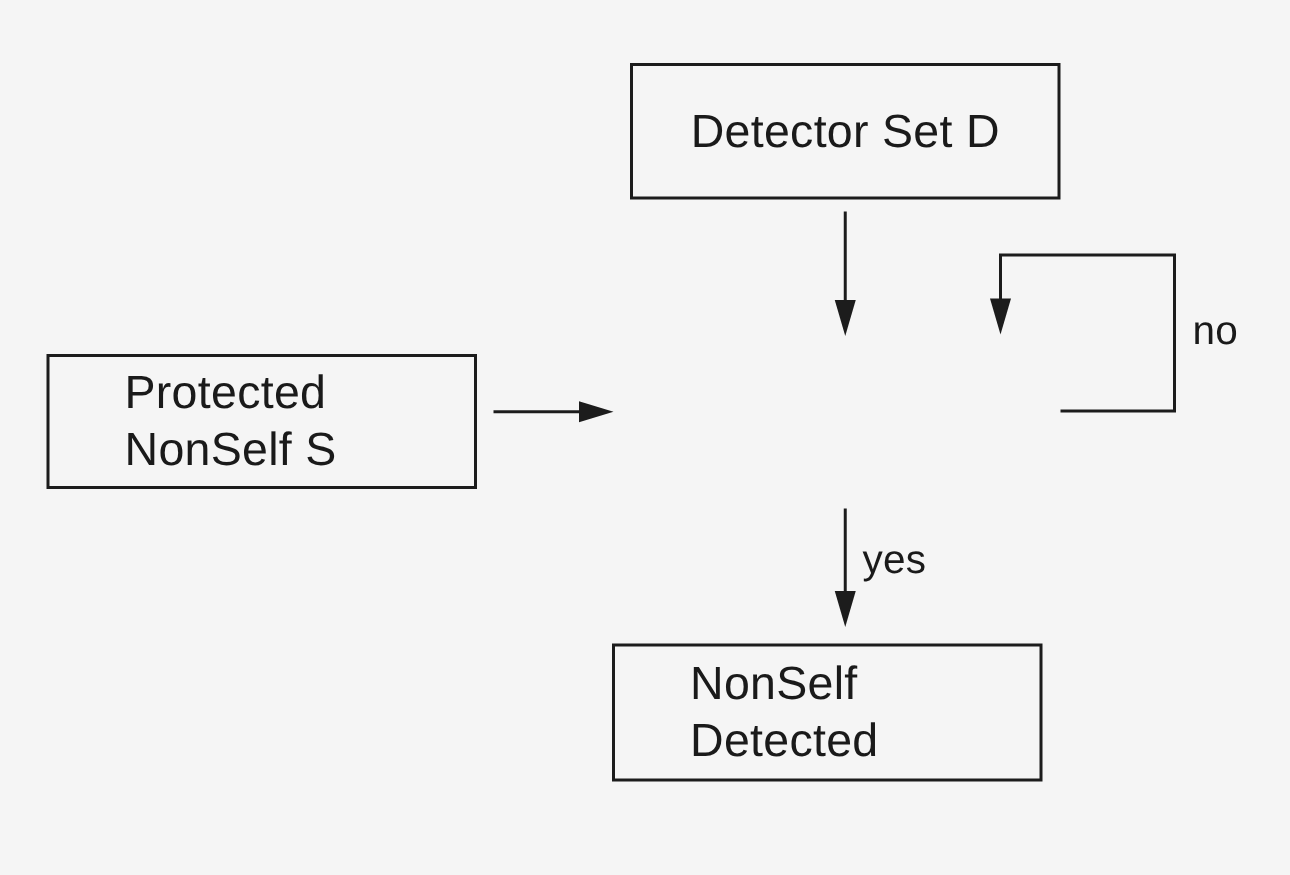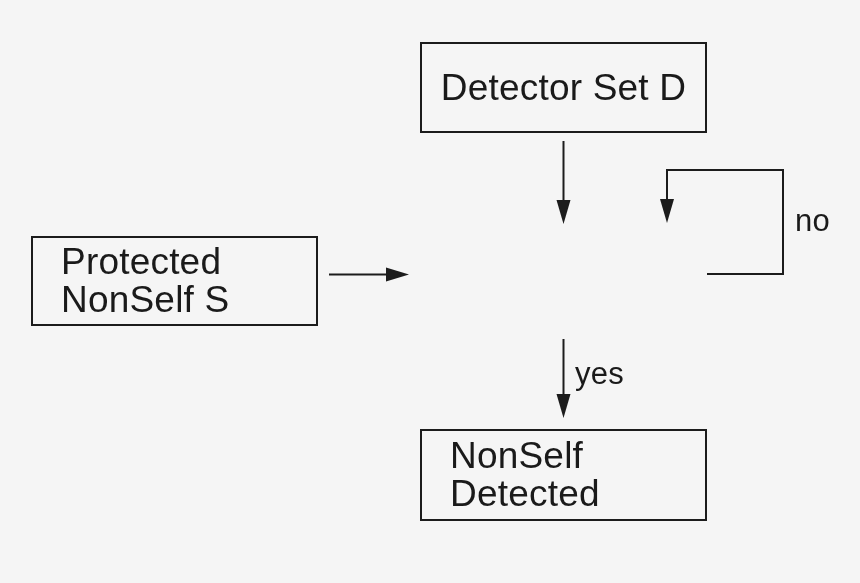--- a/index.html
+++ b/index.html
@@ -30,34 +30,34 @@
   .arrows polygon {
     fill: var(--line, #1c1c1c);
     stroke: none;
   }
   .box {
     position: absolute;
     box-sizing: border-box;
     border: 2px solid var(--line, #1c1c1c);
     display: flex;
     align-items: center;
-    font-size: 37px;
+    font-size: 31px;
     line-height: 38px;
     letter-spacing: 0.2px;
   }
   .box.single {
     justify-content: center;
   }
   .box.multi {
     justify-content: flex-start;
-    padding-left: 28px;
+    padding-left: 50px;
   }
   .edge-label {
     position: absolute;
-    font-size: 31px;
+    font-size: 27px;
     line-height: 37px;
     letter-spacing: 0.2px;
     white-space: nowrap;
   }
 </style>
 </head>
 <body>
 
 <div class="canvas">
 
@@ -85,21 +85,21 @@
   </div>
 
   <div class="box multi" style="left:31px; top:236px; width:287px; height:90px;">
     <div>
       <div>Protected</div>
       <div>NonSelf S</div>
     </div>
   </div>
 
 
-  <div class="box multi" style="left:420px; top:429px; width:287px; height:92px;">
+  <div class="box multi" style="left:408px; top:429px; width:287px; height:92px;">
     <div>
       <div>NonSelf</div>
       <div>Detected</div>
     </div>
   </div>
 
   <div class="edge-label" style="left:795px; top:202px;">no</div>
 
   <div class="edge-label" style="left:575px; top:355px;">yes</div>
 

